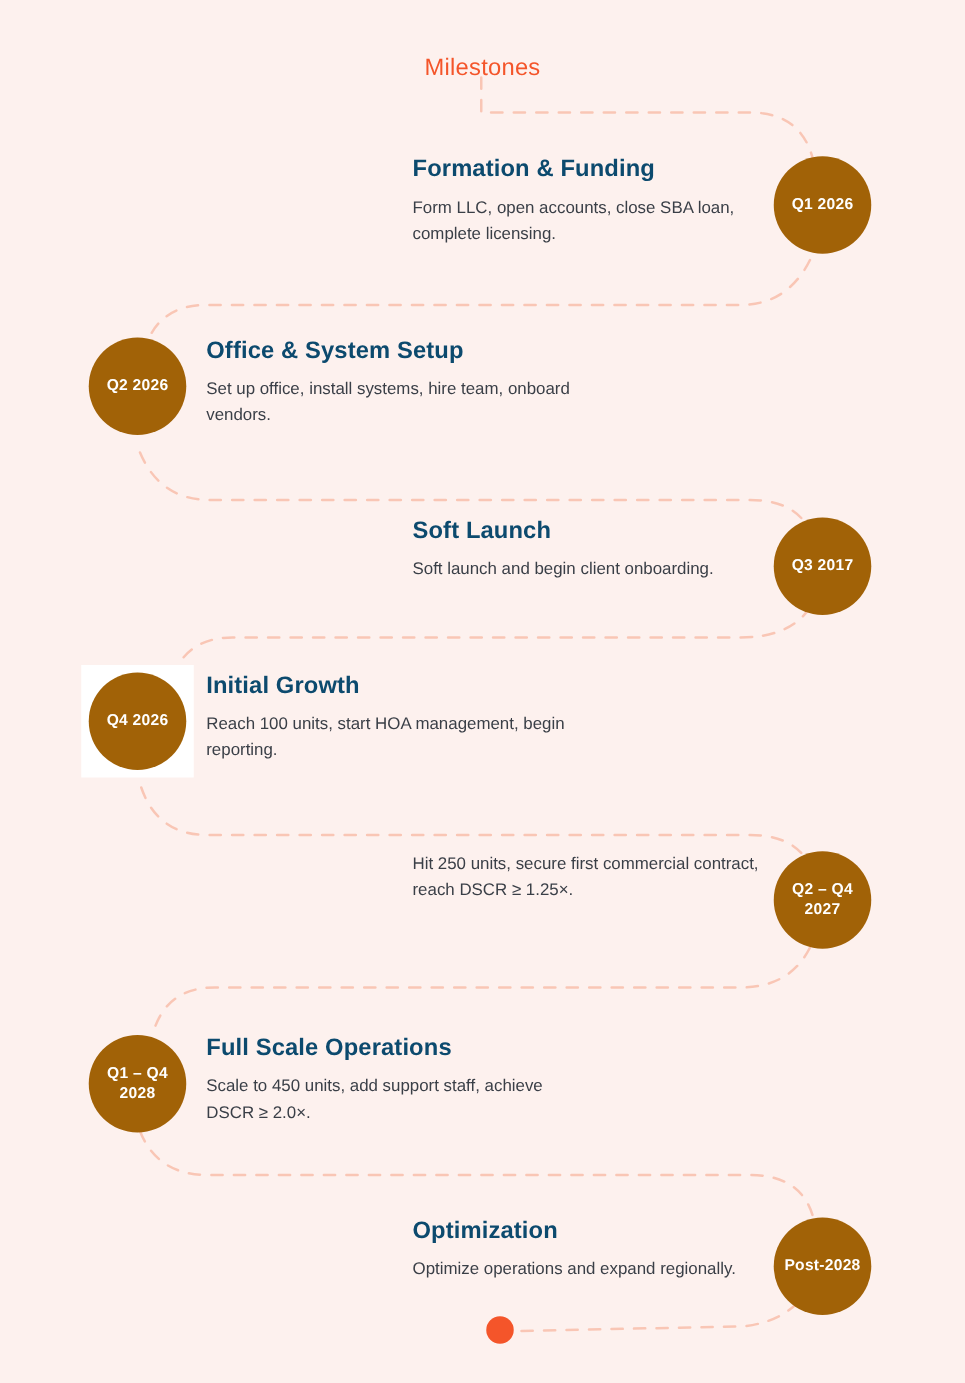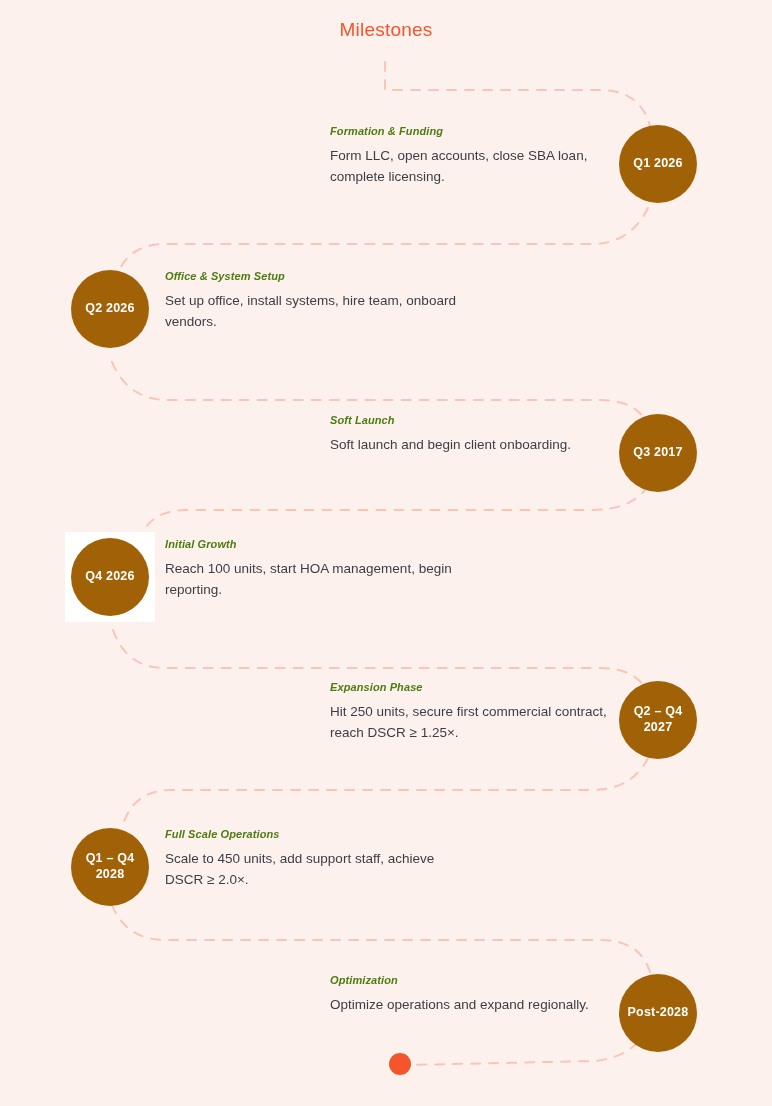--- a/index.html
+++ b/index.html
@@ -13,21 +13,21 @@
     background: #fdf1ee;
     font-family: "Liberation Sans", sans-serif;
     position: relative;
     overflow: hidden;
   }
 
   
   #timeline-title {
     position: absolute;
     left: 0;
-    top: 19px;
+    top: 44px;
     width: 772px;
     text-align: center;
     font-size: 19px;
     font-weight: 400;
     color: #f4552a;
     letter-spacing: 0.2px;
   }
 
   
   #connector-svg {
@@ -57,27 +57,26 @@
     height: 110px;
   }
   .milestone-text {
     position: absolute;
     top: 0;
   }
   .row-right .milestone-text { left: 330px; width: 290px; }
   .row-left  .milestone-text { left: 165px; width: 300px; }
 
   .milestone-heading {
-    font-size: 11px;
+    font-size: 19px;
     font-weight: bold;
-    color: #4d7c0f;
+    color: #0c4a6e;
     margin: 0 0 9px 0;
     letter-spacing: 0.1px;
     white-space: nowrap;
-    font-style: italic;
   }
   .milestone-desc {
     font-size: 13.5px;
     font-weight: 400;
     color: #3a3f47;
     line-height: 1.55;
     margin: 0;
   }
 
   
@@ -202,21 +201,20 @@
     <p class="milestone-desc">Reach 100 units, start HOA management, begin reporting.</p>
   </div>
   <div class="badge-wrap">
     <div class="badge-plate"></div>
     <div class="badge-circle">Q4 2026</div>
   </div>
 </div>
 
 <div class="milestone-row row-right" style="top:681px;">
   <div class="milestone-text">
-    <p class="milestone-heading">Expansion Phase</p>
     <p class="milestone-desc">Hit 250 units, secure first commercial contract, reach DSCR ≥ 1.25×.</p>
   </div>
   <div class="badge-wrap">
     <div class="badge-circle">Q2 – Q4
 2027</div>
   </div>
 </div>
 
 <div class="milestone-row row-left" style="top:828px;">
   <div class="milestone-text">

